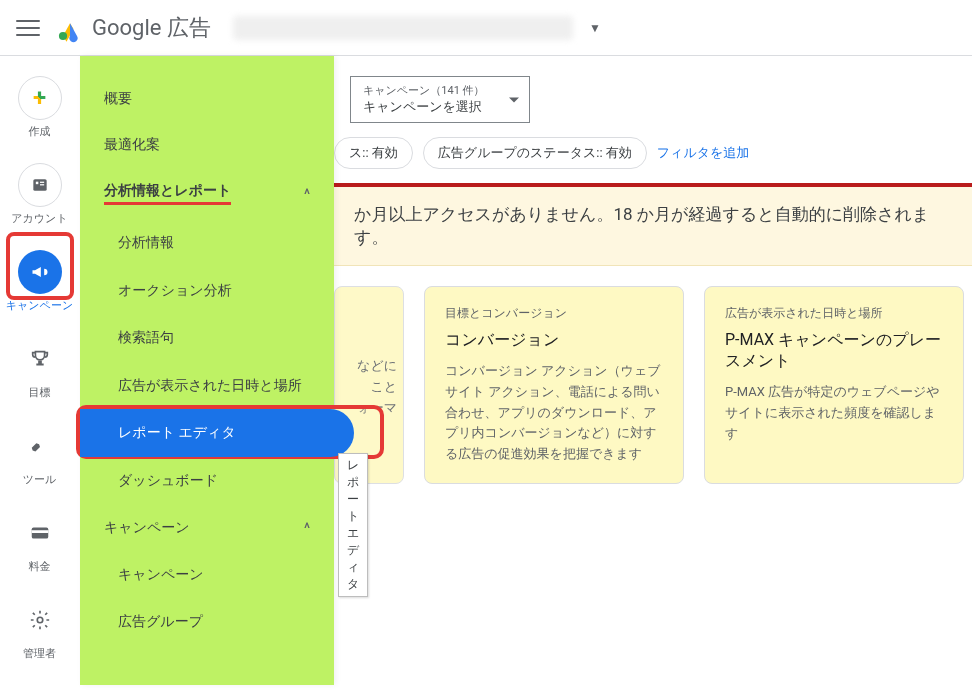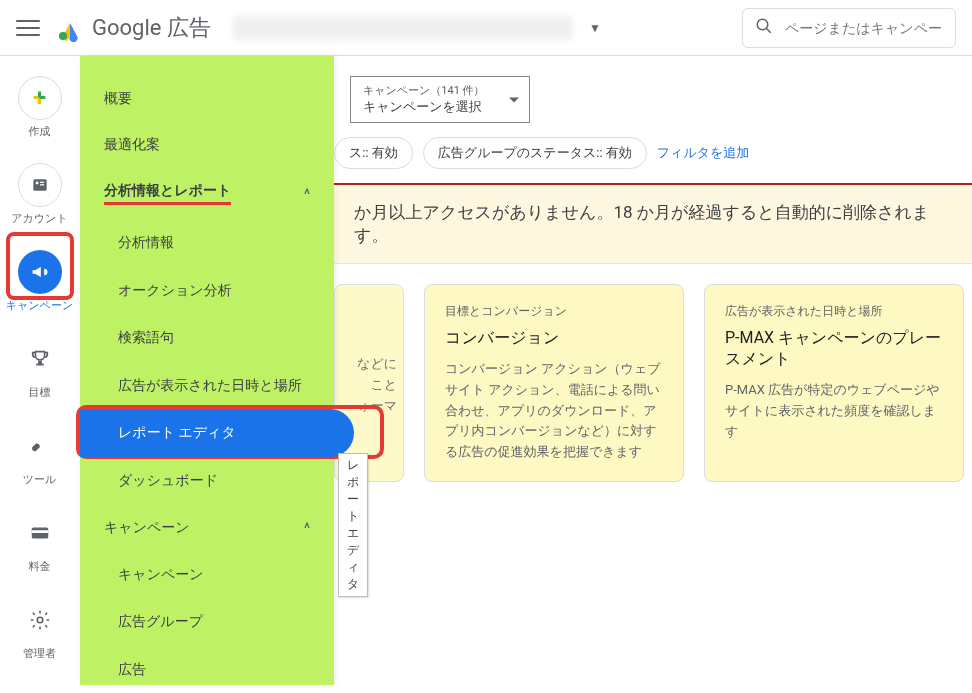--- a/index.html
+++ b/index.html
@@ -202,21 +202,21 @@
   }
   .dd-box .sm { font-size:11px; color:#5f6368; }
   .dd-box .lg { font-size:13px; color:#3c4043; }
   .dd-box .tri {
     position:absolute; right:10px; top:50%; transform:translateY(-50%);
     width:0;height:0;border-left:5px solid transparent;border-right:5px solid transparent;border-top:5px solid #5f6368;
   }
   .chip-row {
     display:flex; align-items:center; gap:10px;
     padding: 6px 0 14px 0;
-    border-bottom:2px solid #b91c1c;
+    border-bottom:4px solid #b91c1c;
     flex-wrap: wrap;
   }
   .chip {
     border:1px solid #dadce0;
     border-radius: 16px;
     padding: 6px 14px;
     font-size: 13px;
     color:#3c4043;
     background:#fff;
     cursor:pointer;
@@ -272,29 +272,20 @@
           <path fill="#fbbc04" d="M12 36l12-22 6 10-12 22z"></path>
           <path fill="#4285f4" d="M24 14l12 22a7 7 0 1 1-12 0z"></path>
           <circle fill="#34a853" cx="12" cy="36" r="7"></circle>
         </svg>
     </span>
     <span class="brand">Google 広告</span>
   </div>
   <div class="account-blur"></div>
   <span class="acct-dropdown">▼</span>
 
-  <div class="search-box">
-    <span class="mag">
-      <svg width="18" height="18" viewBox="0 0 24 24" fill="none" stroke="#5f6368" stroke-width="2">
-          <circle cx="10" cy="10" r="7"></circle>
-          <line x1="21" y1="21" x2="15" y2="15"></line>
-        </svg>
-    </span>
-    <input placeholder="ページまたはキャンペー" style="">
-  </div>
 </div>
 
 <div class="leftrail">
   <div class="rail-item create">
     <div class="rail-icon">
         <span class="plus-multicolor">+</span>
       </div>
     <div class="rail-label">作成</div>
   </div>
   <div class="rail-item">
@@ -378,21 +369,20 @@
   </div>
 
   <div class="menu-sub">ダッシュボード</div>
 
   <div class="menu-item section">
     <span>キャンペーン</span>
     <span class="chevron">^</span>
   </div>
   <div class="menu-sub">キャンペーン</div>
   <div class="menu-sub">広告グループ</div>
-  <div class="menu-sub">広告</div>
 </div>
 
 <div class="main">
   <div class="filter-row">
     <div class="dd-box" style="margin-left:16px;">
       <div class="sm">キャンペーン（141 件）</div>
       <div class="lg">キャンペーンを選択</div>
       <div class="tri"></div>
     </div>
   </div>

